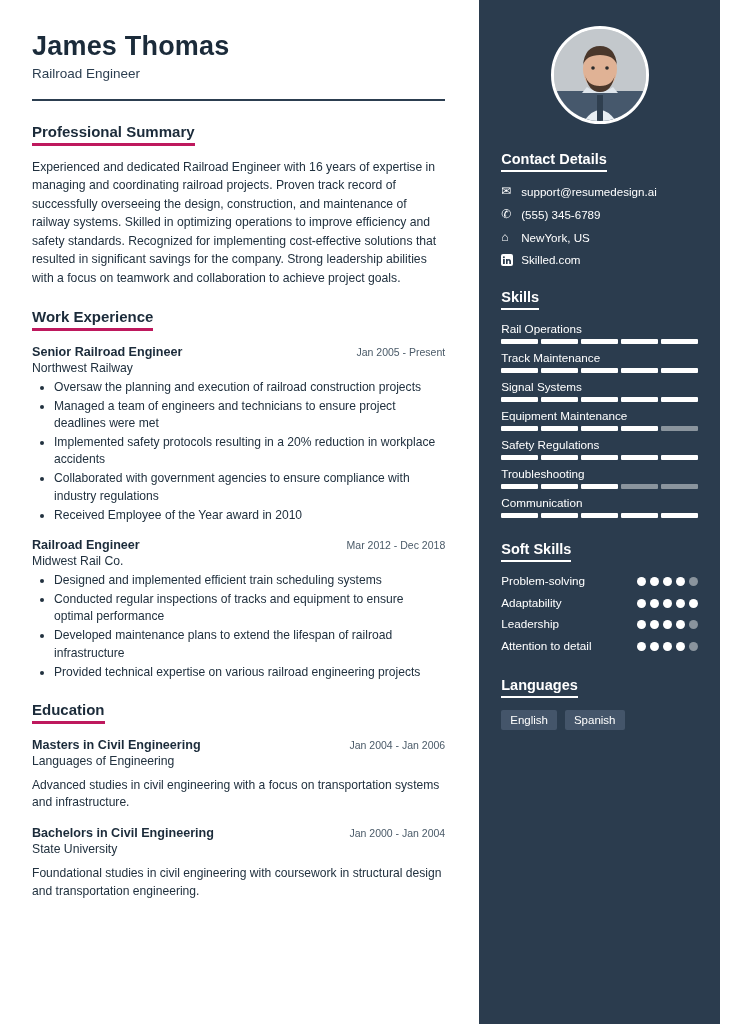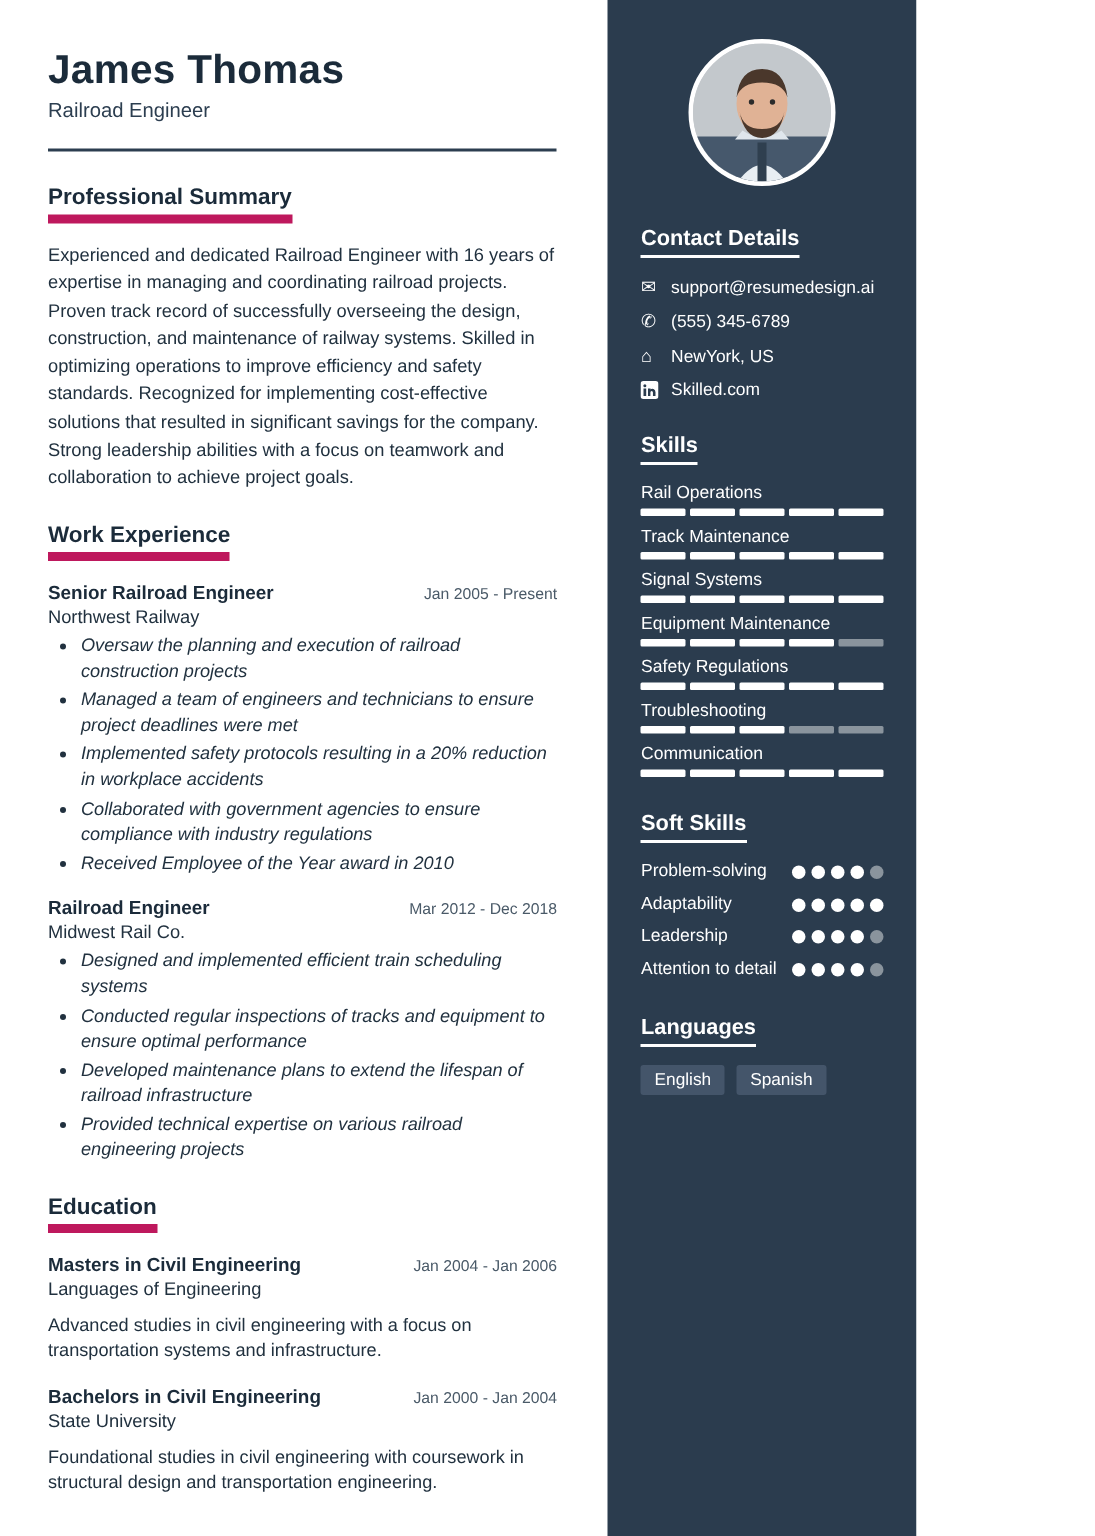--- a/index.html
+++ b/index.html
@@ -3,21 +3,21 @@
 <meta charset="utf-8">
 <style>
   * { box-sizing: border-box; }
   html, body {
     margin: 0; padding: 0;
     background: #ffffff;
     font-family: "Liberation Sans", sans-serif;
   }
   .page {
     position: relative;
-    width: 611px;
+    width: 720px;
     height: 1024px;
     background: #ffffff;
     overflow: hidden;
     display: flex;
   }
   
   .left {
     width: 486px;
     padding: 26px 34px 0 32px;
     position: relative;
@@ -38,21 +38,21 @@
   .rule {
     height: 2px;
     background: #2c3e50;
     margin: 6px 0 22px 0;
   }
   .sec-head {
     font-size: 15px;
     font-weight: bold;
     color: #1b2b3a;
     display: inline-block;
-    border-bottom: 6px solid #be185d;
+    border-bottom: 3px solid #be185d;
     padding-bottom: 3px;
     margin: 0 0 12px 0;
   }
   .section { margin-bottom: 20px; }
   .para {
     font-size: 12.2px;
     line-height: 1.52;
     color: #21313f;
     margin: 0;
   }
@@ -80,21 +80,20 @@
   }
   ul.bullets {
     margin: 4px 0 14px 0;
     padding-left: 22px;
   }
   ul.bullets li {
     font-size: 12.1px;
     line-height: 1.42;
     color: #21313f;
     margin-bottom: 2px;
-    font-style: italic;
   }
   .edu-block { margin-bottom: 14px; }
   .edu-desc {
     font-size: 12.1px;
     line-height: 1.45;
     color: #21313f;
     margin: 9px 0 0 0;
   }
   
   .right {

